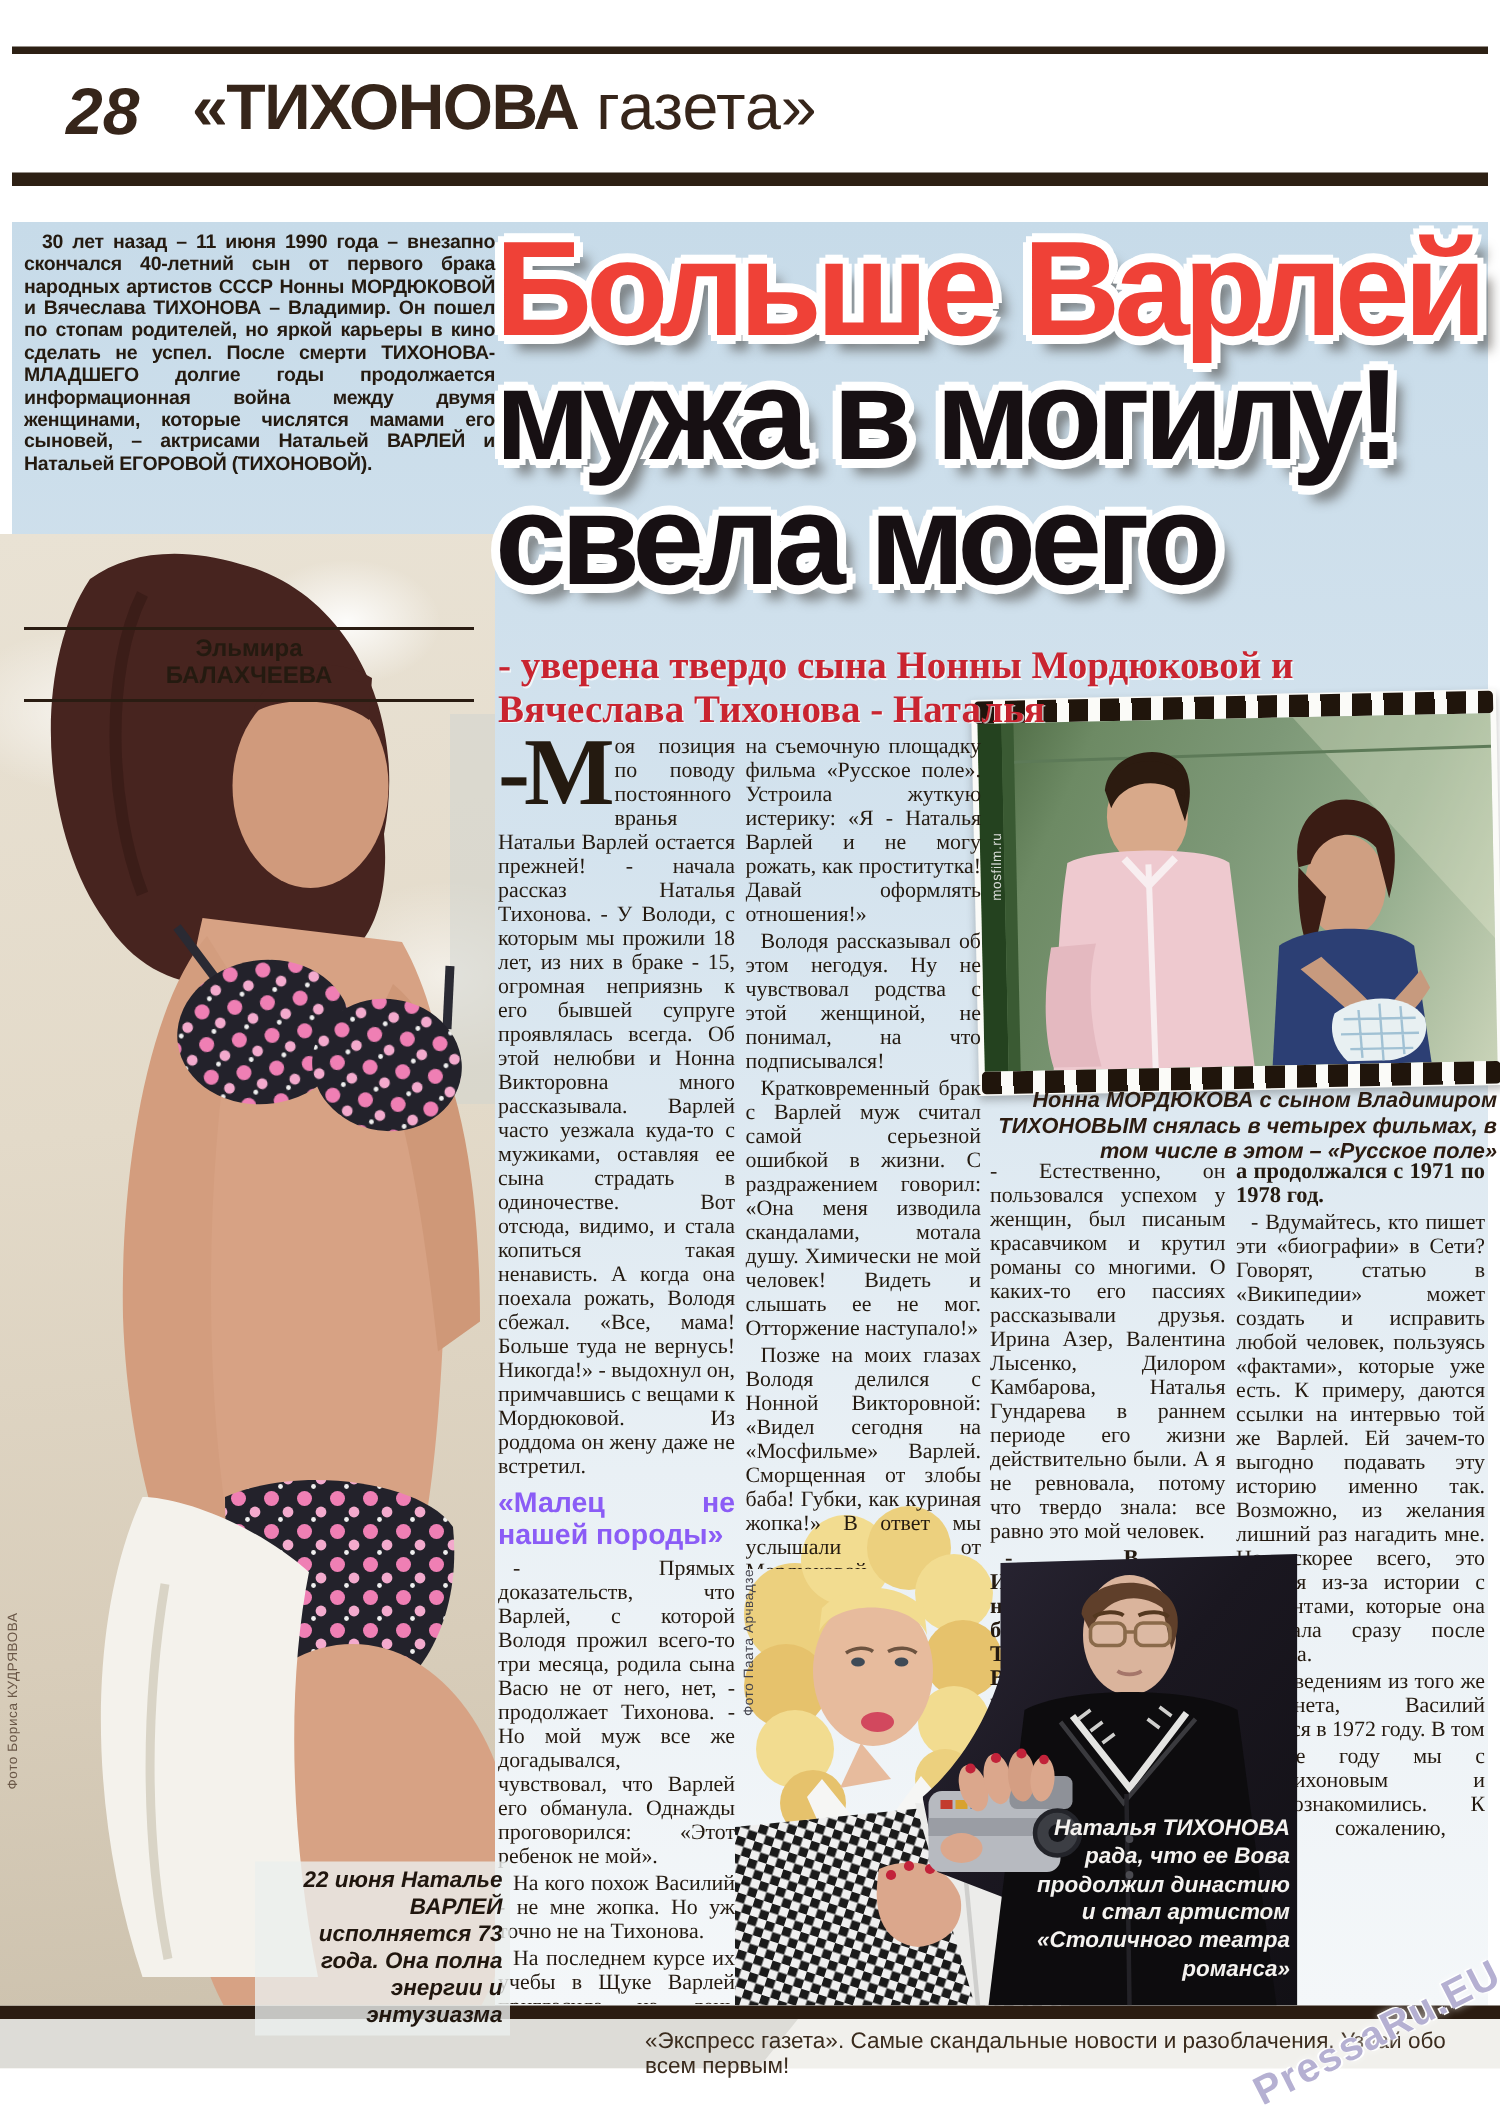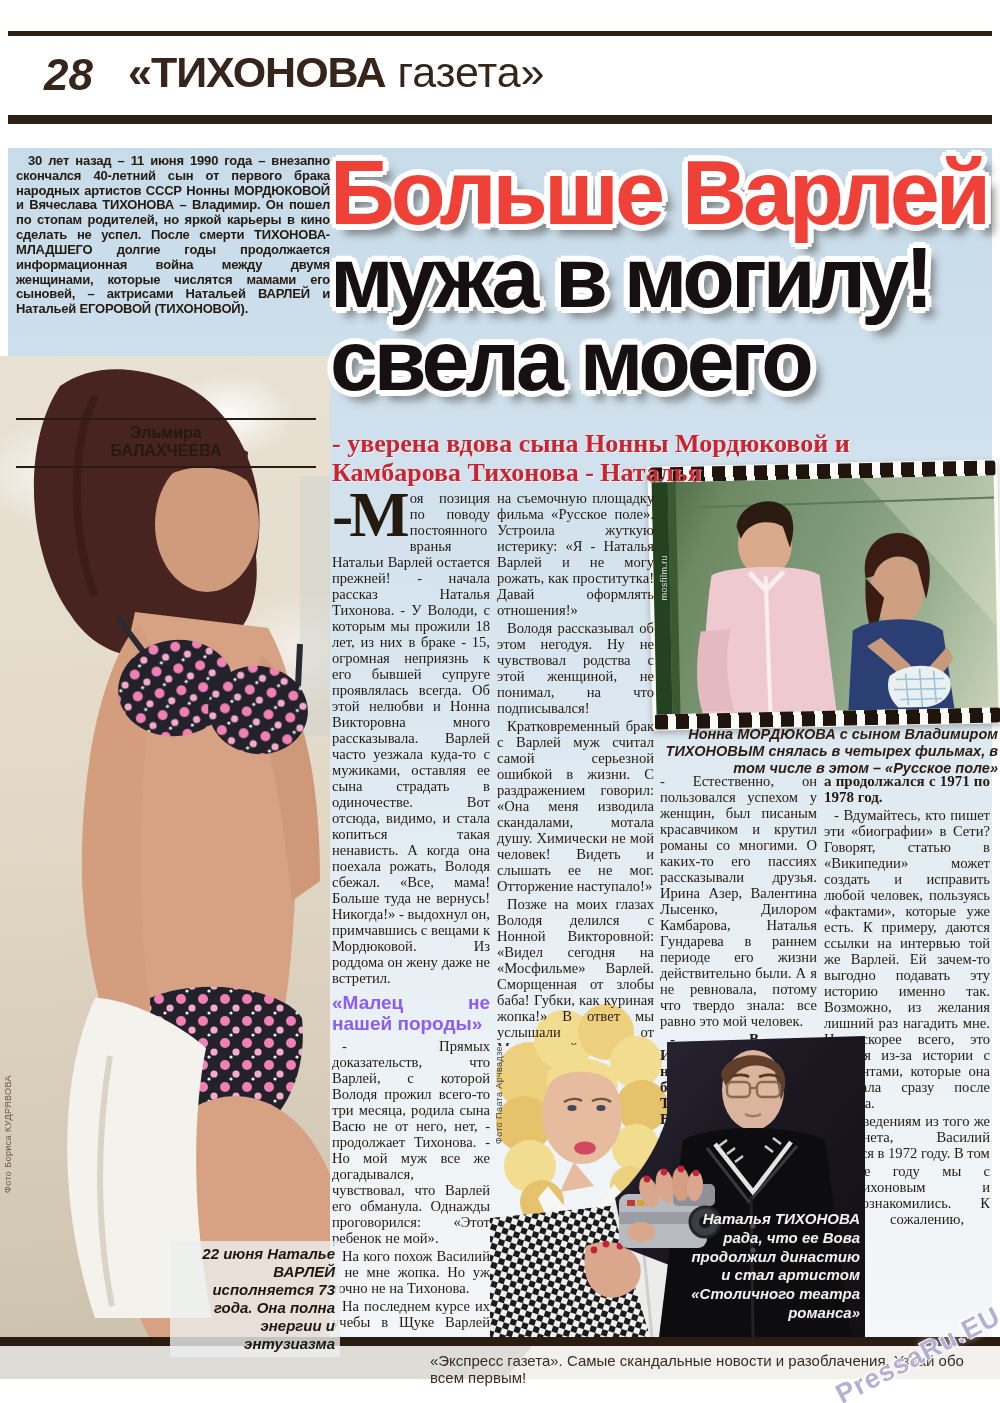--- a/index.html
+++ b/index.html
@@ -133,21 +133,21 @@
   <div>БАЛАХЧЕЕВА</div>
 </div>
 <div class="abs vcred cred-beach">Фото Бориса КУДРЯВОВА</div>
 <div class="abs cap-beach">22 июня Наталье ВАРЛЕЙ исполняется 73 года. Она полна энергии и энтузиазма</div>
 
 <div class="abs hl">
   <div class="hl1 outline">Больше Варлей</div>
   <div class="hl2 outline">мужа в могилу!</div>
   <div class="hl2 outline">свела моего</div>
 </div>
-<div class="abs subhead">- уверена вдова сына Нонны Мордюковой и Камбарова Тихонова - Наталья</div>
+<div class="abs subhead">- уверена твердо сына Нонны Мордюковой и Вячеслава Тихонова - Наталья</div>
 
 <div class="abs ph-film">
   <div class="strip" style="top:1px"></div>
   <div class="film-inner">
     <svg width="342" height="232" viewBox="0 0 342 232">
       <rect x="0" y="0" width="16" height="232" fill="#24421f"></rect>
       <rect x="16" y="0" width="8" height="232" fill="#3a5a33"></rect>
       <polygon points="210,0 342,0 342,150" fill="#f4f4da" opacity=".28"></polygon>
       <line x1="24" y1="26" x2="342" y2="22" stroke="#5d7a58" stroke-width="2"></line>
       <ellipse cx="112" cy="64" rx="27" ry="33" fill="#d8a98a"></ellipse>

